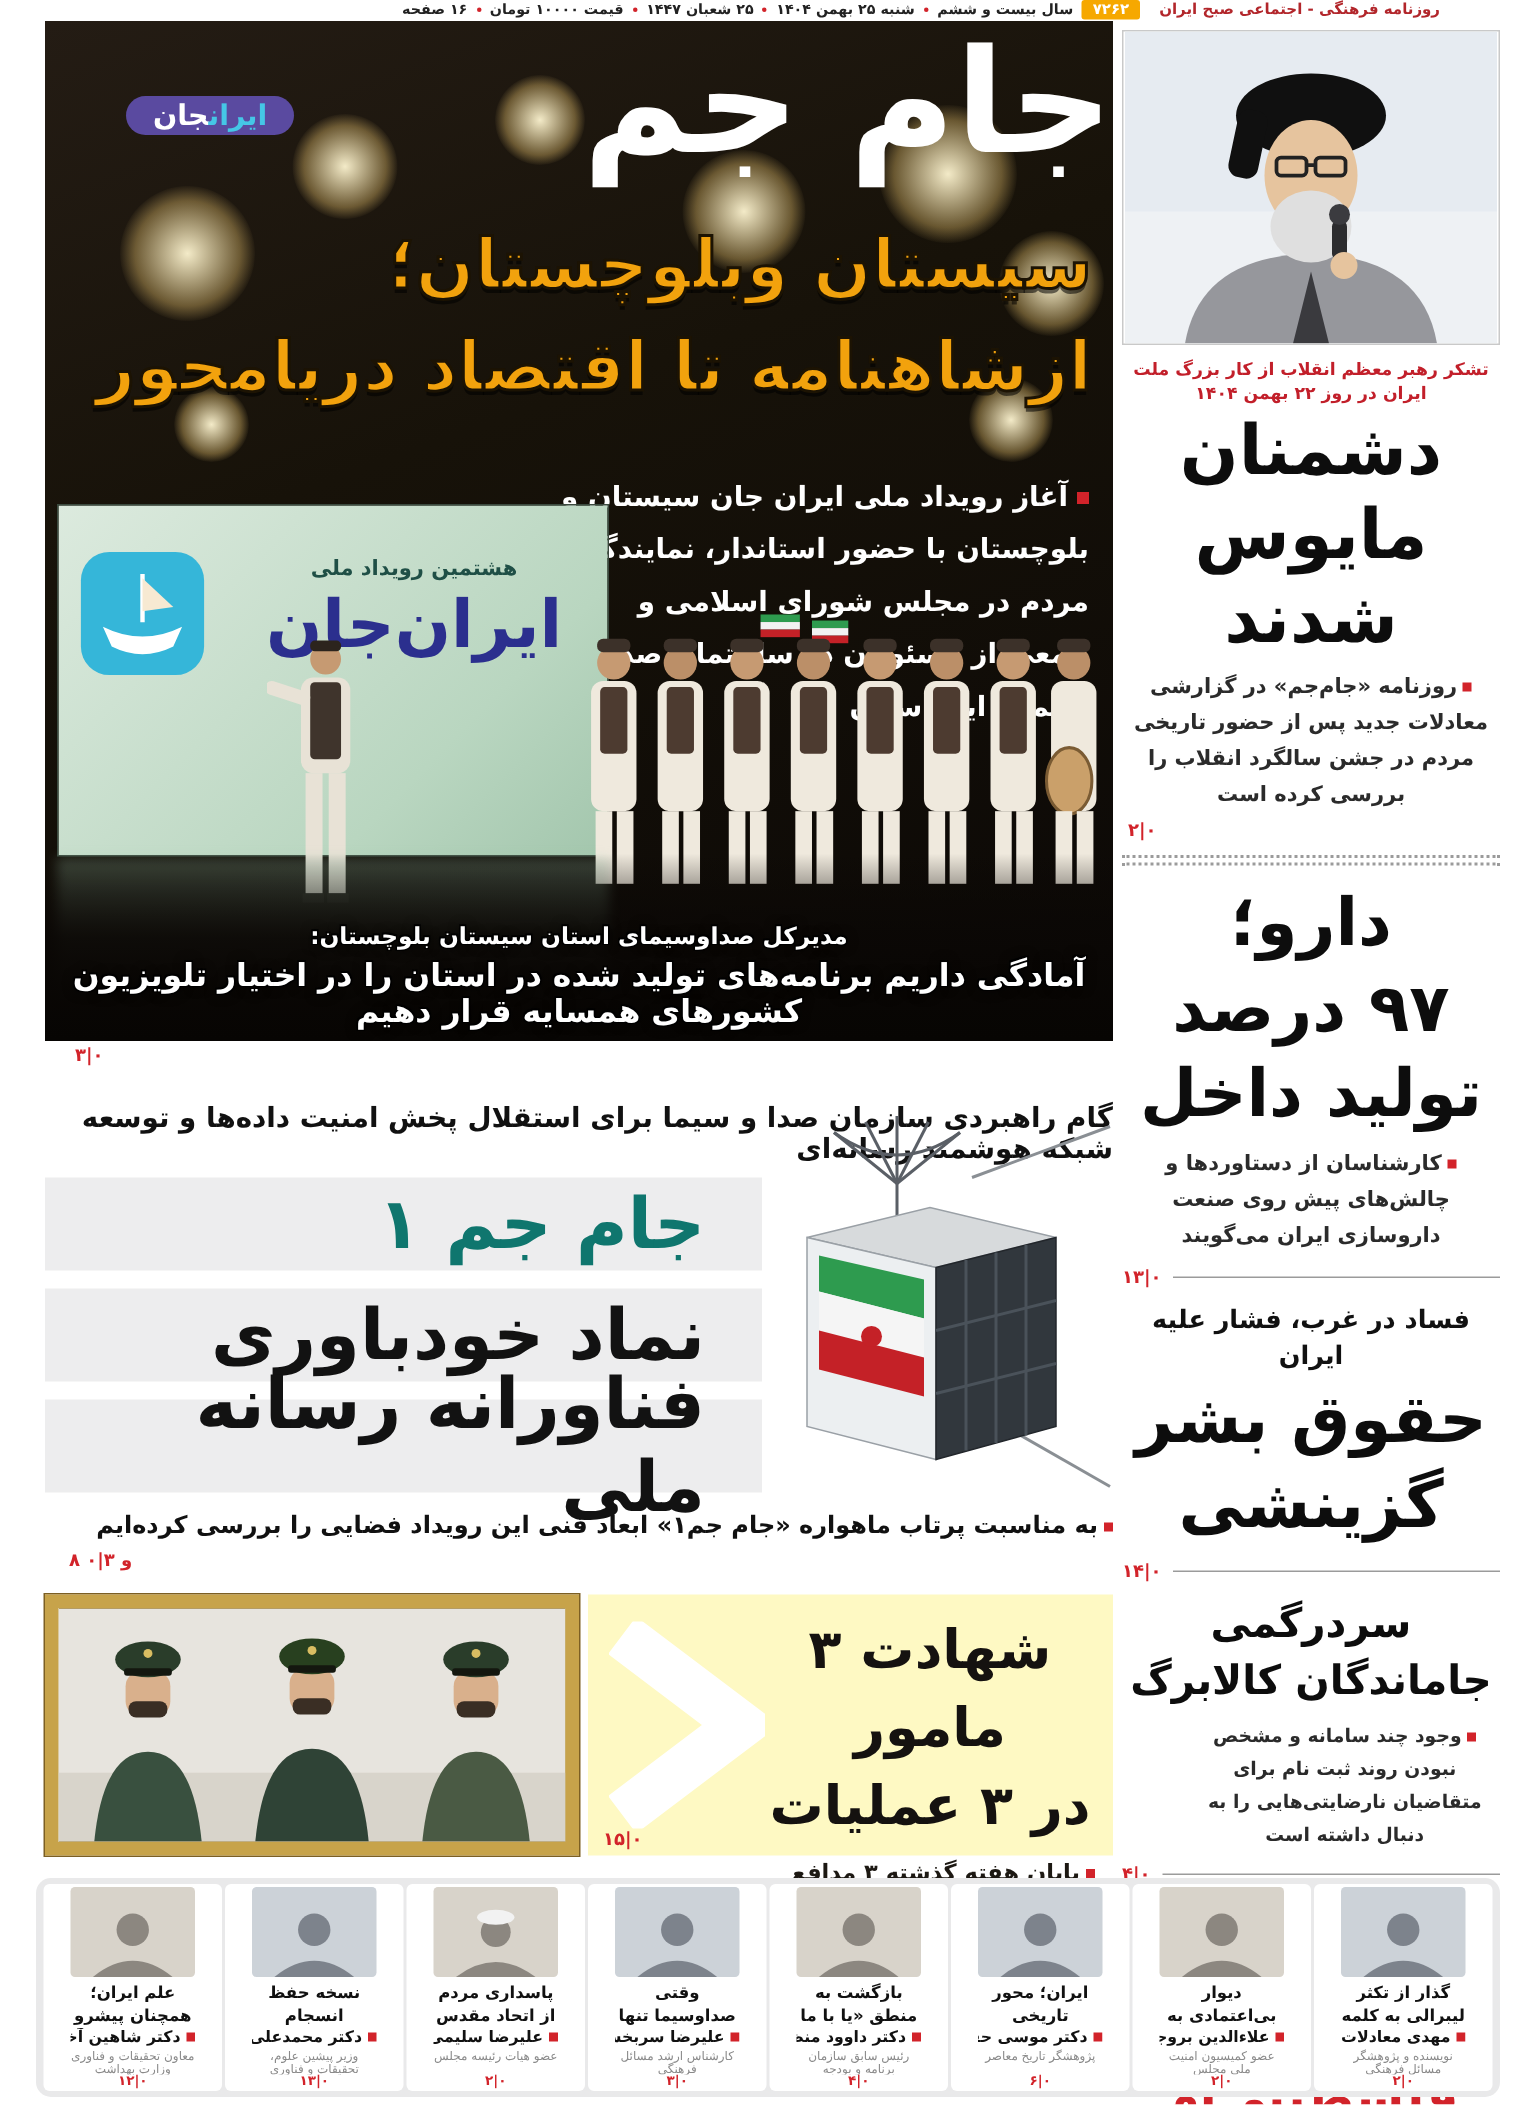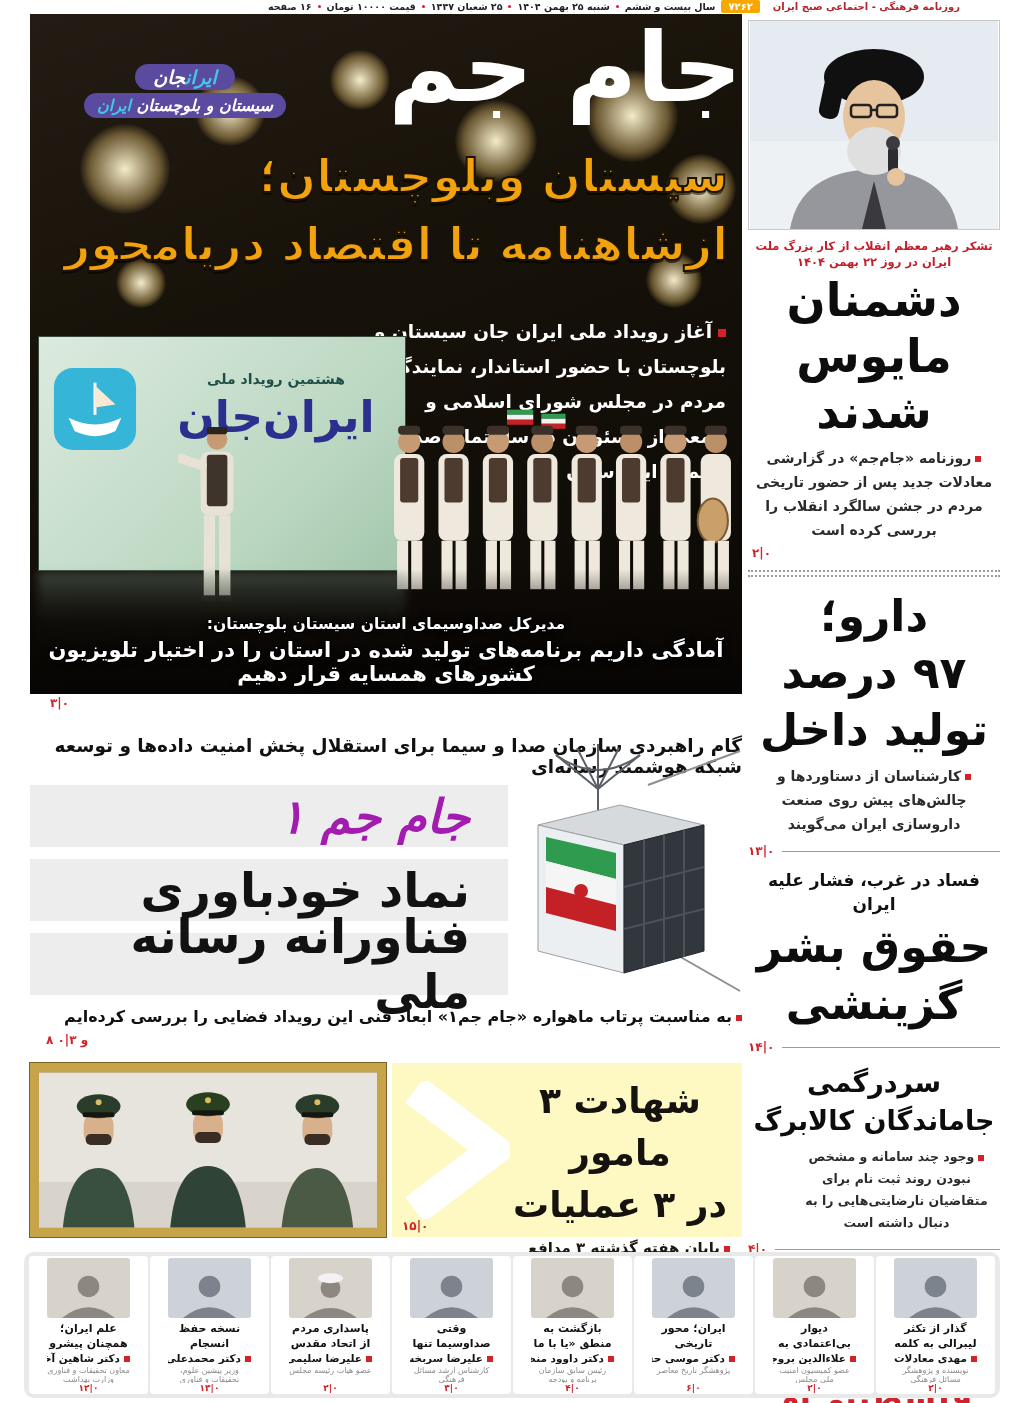--- a/index.html
+++ b/index.html
@@ -25,21 +25,21 @@
   .hero { position:absolute; left:30px; top:14px; width:712px; height:680px;
     background:linear-gradient(160deg,#241c14 0%, #171209 40%, #0b0806 100%); overflow:hidden; }
   .light { position:absolute; border-radius:50%;
     background:radial-gradient(circle, rgba(255,246,210,.95) 0%, rgba(255,214,120,.35) 55%, rgba(0,0,0,0) 72%); }
   .l1{left:50px;top:110px;width:90px;height:90px;} .l2{left:165px;top:62px;width:70px;height:70px;}
   .l3{left:300px;top:36px;width:60px;height:60px;} .l4{left:425px;top:86px;width:82px;height:82px;}
   .l5{left:556px;top:56px;width:92px;height:92px;} .l6{left:636px;top:140px;width:70px;height:70px;}
   .l7{left:86px;top:244px;width:50px;height:50px;} .l8{left:616px;top:238px;width:56px;height:56px;}
   .masthead { position:absolute; top:0; left:0; right:0; color:#fff;
     font-size:96px; line-height:108px; font-weight:900; letter-spacing:-3px; }
-  .hero-badge { position:absolute; left:54px; top:50px; width:202px; text-align:center;font-style:italic; }
+  .hero-badge { position:absolute; left:54px; top:50px; width:202px; text-align:left; }
   .pill { background:#5a4aa0; border-radius:15px; color:#fff; font-weight:bold; }
   .pill1 { display:inline-block; padding:2px 18px; font-size:19px; }
   .pill2 { margin-top:3px; padding:3px 10px; font-size:16px; }
   .cyan { color:#45c6e6; } .white { color:#fff; }
   .hero-headline { position:absolute; top:128px; left:14px; right:14px; text-align:right;
     font-weight:900; font-size:46px; line-height:68px; color:#f2a20d;
     -webkit-text-stroke:2px #1c1303; text-shadow:0 3px 0 rgba(0,0,0,.55); letter-spacing:-1px; }
   .hero-deck { position:absolute; top:300px; right:16px; width:354px; text-align:right;
     color:#fff; font-weight:bold; font-size:18.5px; line-height:35px; }
   .stage-screen { position:absolute; left:8px; top:322px; width:368px; height:235px;
@@ -79,21 +79,21 @@
   .kick2 { font-size:17px; font-weight:bold; text-align:center; color:#111; line-height:24px; margin-bottom:2px; }
   .pep-kicker { font-size:15.5px; font-weight:bold; text-align:center; color:#111; margin-top:4px; }
   .pep-intro { color:#d2232a; font-size:22px; font-weight:900; text-align:center; margin-top:8px; }
   .pep-headline { color:#d2232a; font-size:33px; font-weight:900; text-align:center; margin-top:4px; letter-spacing:-1px; }
 
   
   .sat { position:absolute; left:30px; top:735px; width:712px; height:322px; }
   .sat-kicker { position:absolute; top:0; right:0; left:0; text-align:right; font-size:18.5px; font-weight:bold; color:#111; }
   .band { position:absolute; left:0; width:478px; height:62px; background:#ededee;
     display:flex; align-items:center; padding-right:38px; font-weight:900; font-size:47px; letter-spacing:-1px; color:#121212; }
-  .b1 { top:50px; color:#a21caf;font-style:italic; } .b2 { top:124px; } .b3 { top:198px; }
+  .b1 { top:50px; color:#0f766e; } .b2 { top:124px; } .b3 { top:198px; }
   .sat-art { position:absolute; left:468px; top:6px; width:244px; height:258px; }
   .sat-deck { position:absolute; top:272px; right:0; font-size:16px; font-weight:bold; text-align:right; }
   .sat-ref { position:absolute; top:298px; left:16px; }
 
   
   .martyrs-photo { position:absolute; left:30px; top:1063px; width:356px; height:174px;
     border:9px solid #c7a34a; box-shadow:0 0 0 1px #7c5f23, inset 0 0 0 2px #9d7b2d, inset 0 0 0 5px #e4c468;
     background:#e7e4de; overflow:hidden; }
   .martyrs-photo svg { width:100%; height:100%; display:block; }
   .martyrs-panel { position:absolute; left:392px; top:1063px; width:350px; height:174px; background:#fef9c3; }
@@ -144,21 +144,20 @@
     <div class="light l4"></div>
     <div class="light l5"></div>
     <div class="light l6"></div>
     <div class="light l7"></div>
     <div class="light l8"></div>
 
     <h1 class="masthead">جام جم</h1>
 
     <div class="hero-badge">
       <div class="pill pill1"><span class="cyan">ایران</span><span class="white">جان</span></div>
-      <div class="pill pill2"><span class="white">سیستان و بلوچستان</span> <span class="cyan">ایران</span></div>
     </div>
 
     <div class="hero-headline">
       <div>سیستان وبلوچستان؛</div>
       <div>ازشاهنامه تا اقتصاد دریامحور</div>
     </div>
 
     <p class="hero-deck"><span class="sq"></span><span>آغاز رویداد ملی ایران جان سیستان و بلوچستان با حضور استاندار، نمایندگان مردم در مجلس شورای اسلامی و جمعی از مسئولان در ساختمان صدا و سیمای این استان</span></p>
 
     <div class="stage-screen">

